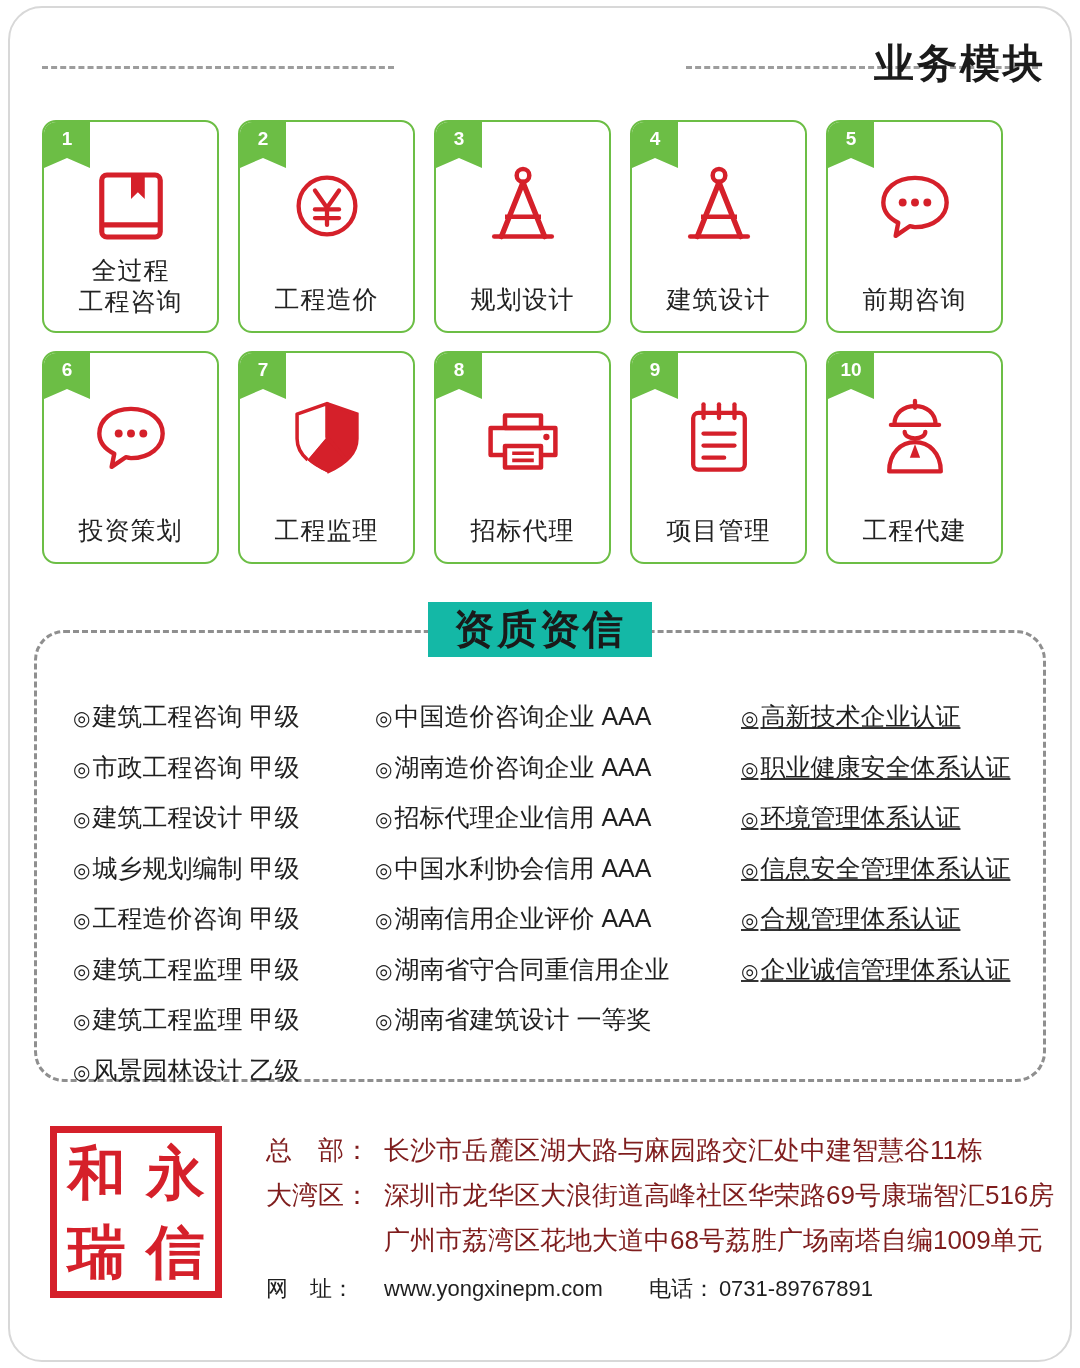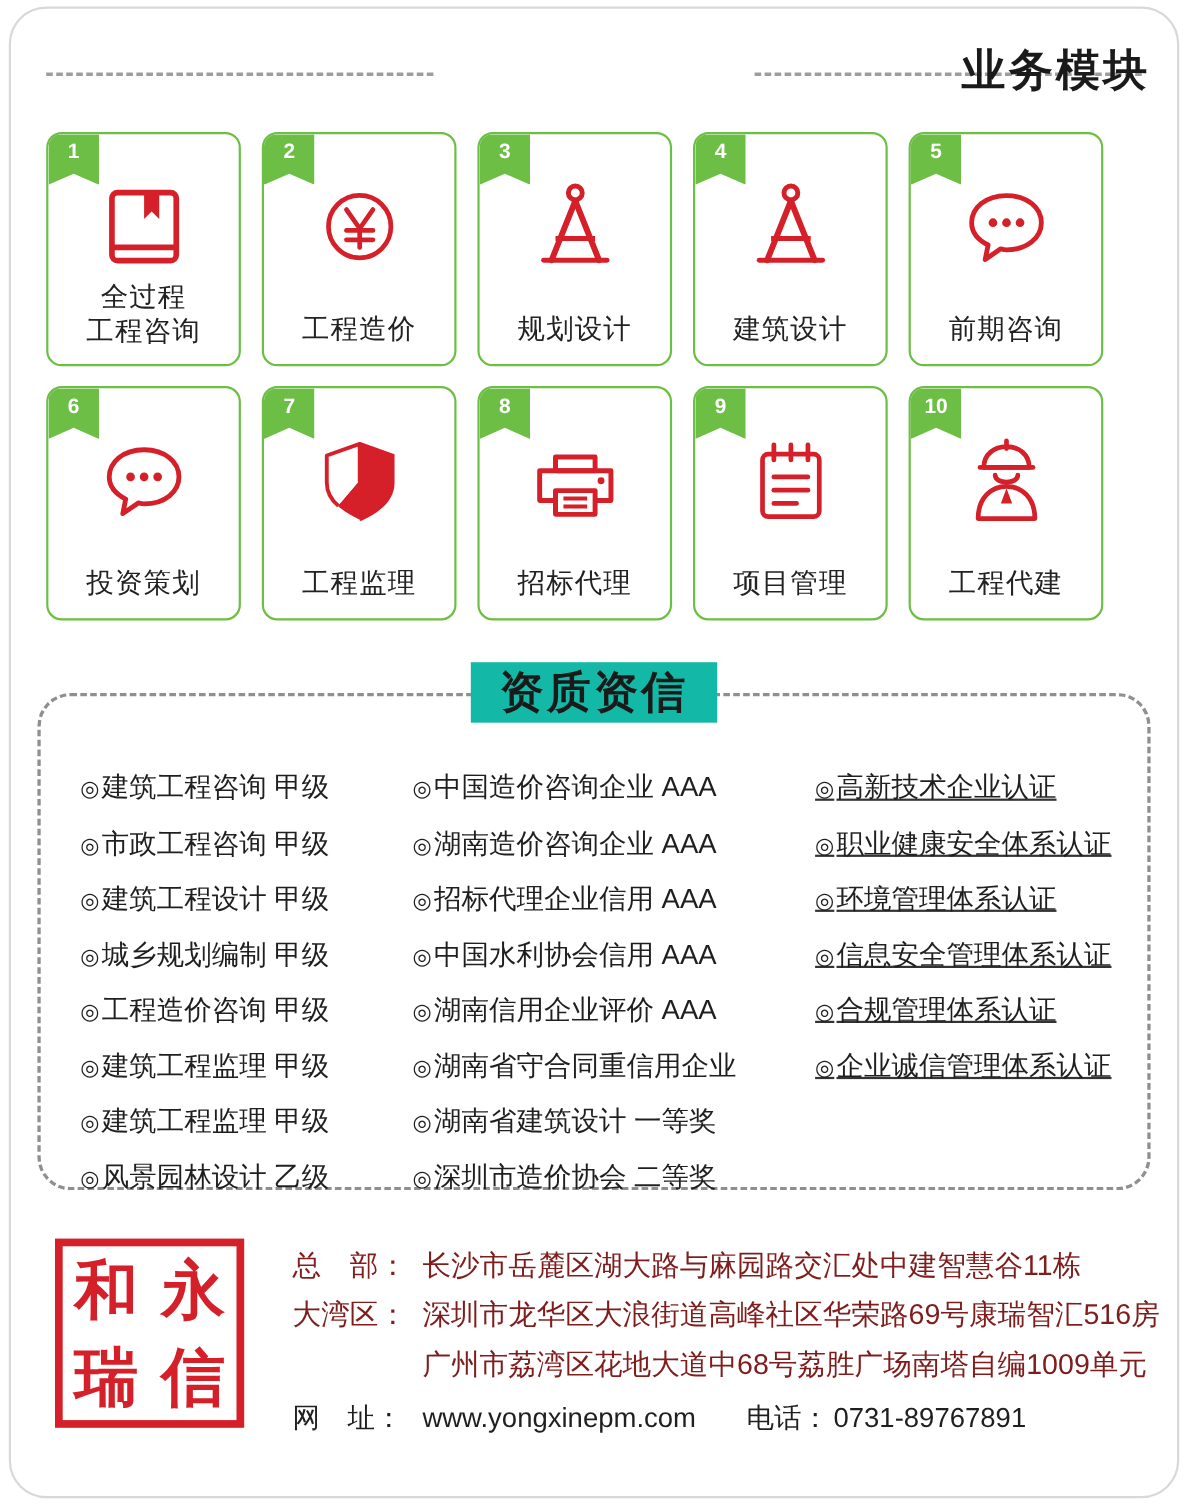--- a/index.html
+++ b/index.html
@@ -228,21 +228,21 @@
   .addr-label {
     width: 118px;
     flex: 0 0 118px;
     letter-spacing: 0;
   }
   .addr-value { letter-spacing: 0; }
   .addr-row.last { padding-left: 118px; }
   .contact-row {
     display: flex;
     align-items: baseline;
-    font-size: 25px;
+    font-size: 22px;
     line-height: 52px;
     color: #1f1f1f;
   }
   .contact-row .url { margin-right: 46px; }
   .tel-label { margin-right: 4px; }
 </style>
 </head>
 <body>
 
 <div class="page">
@@ -422,21 +422,20 @@
       </div>
 
       <div class="qual-col c2">
         <div class="qual-item"><span class="bullet">◎</span><span>中国造价咨询企业 AAA</span></div>
         <div class="qual-item"><span class="bullet">◎</span><span>湖南造价咨询企业 AAA</span></div>
         <div class="qual-item"><span class="bullet">◎</span><span>招标代理企业信用 AAA</span></div>
         <div class="qual-item"><span class="bullet">◎</span><span>中国水利协会信用 AAA</span></div>
         <div class="qual-item"><span class="bullet">◎</span><span>湖南信用企业评价 AAA</span></div>
         <div class="qual-item"><span class="bullet">◎</span><span>湖南省守合同重信用企业</span></div>
         <div class="qual-item"><span class="bullet">◎</span><span>湖南省建筑设计 一等奖</span></div>
-        <div class="qual-item"><span class="bullet">◎</span><span>深圳市造价协会 二等奖</span></div>
       </div>
 
       <div class="qual-col c3">
         <div class="qual-item"><span class="bullet">◎</span><span>高新技术企业认证</span></div>
         <div class="qual-item"><span class="bullet">◎</span><span>职业健康安全体系认证</span></div>
         <div class="qual-item"><span class="bullet">◎</span><span>环境管理体系认证</span></div>
         <div class="qual-item"><span class="bullet">◎</span><span>信息安全管理体系认证</span></div>
         <div class="qual-item"><span class="bullet">◎</span><span>合规管理体系认证</span></div>
         <div class="qual-item"><span class="bullet">◎</span><span>企业诚信管理体系认证</span></div>
       </div>

